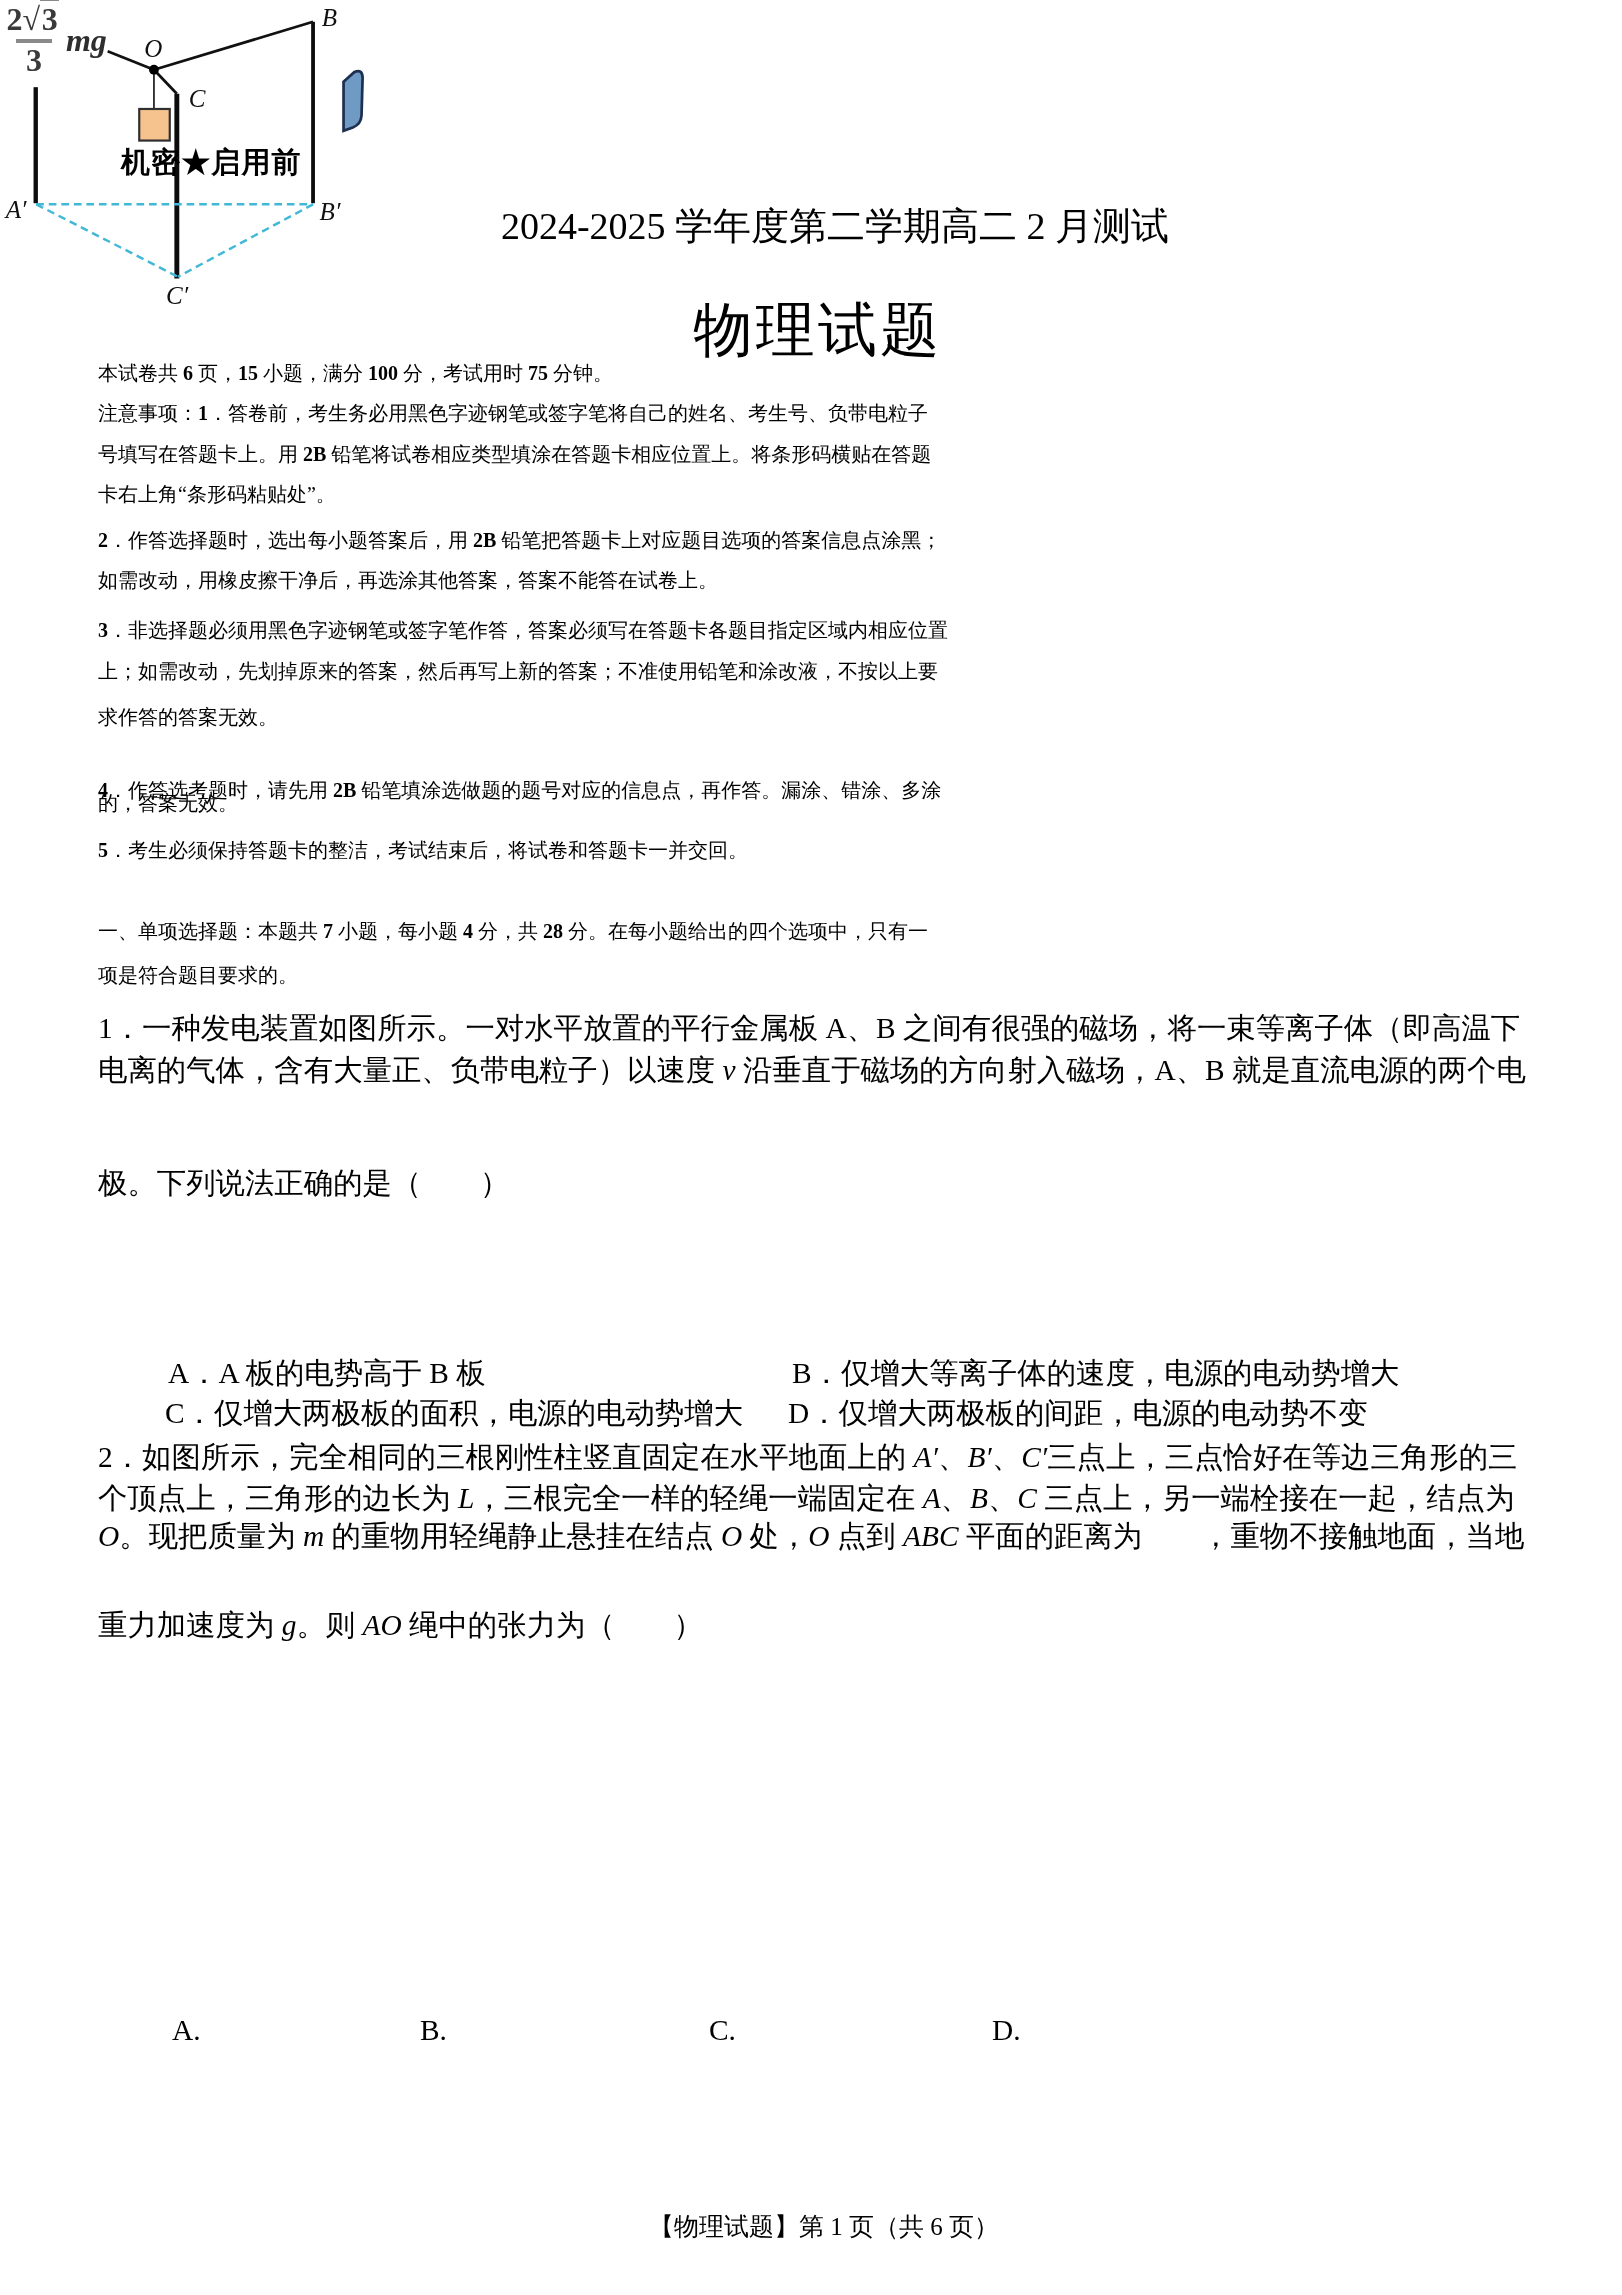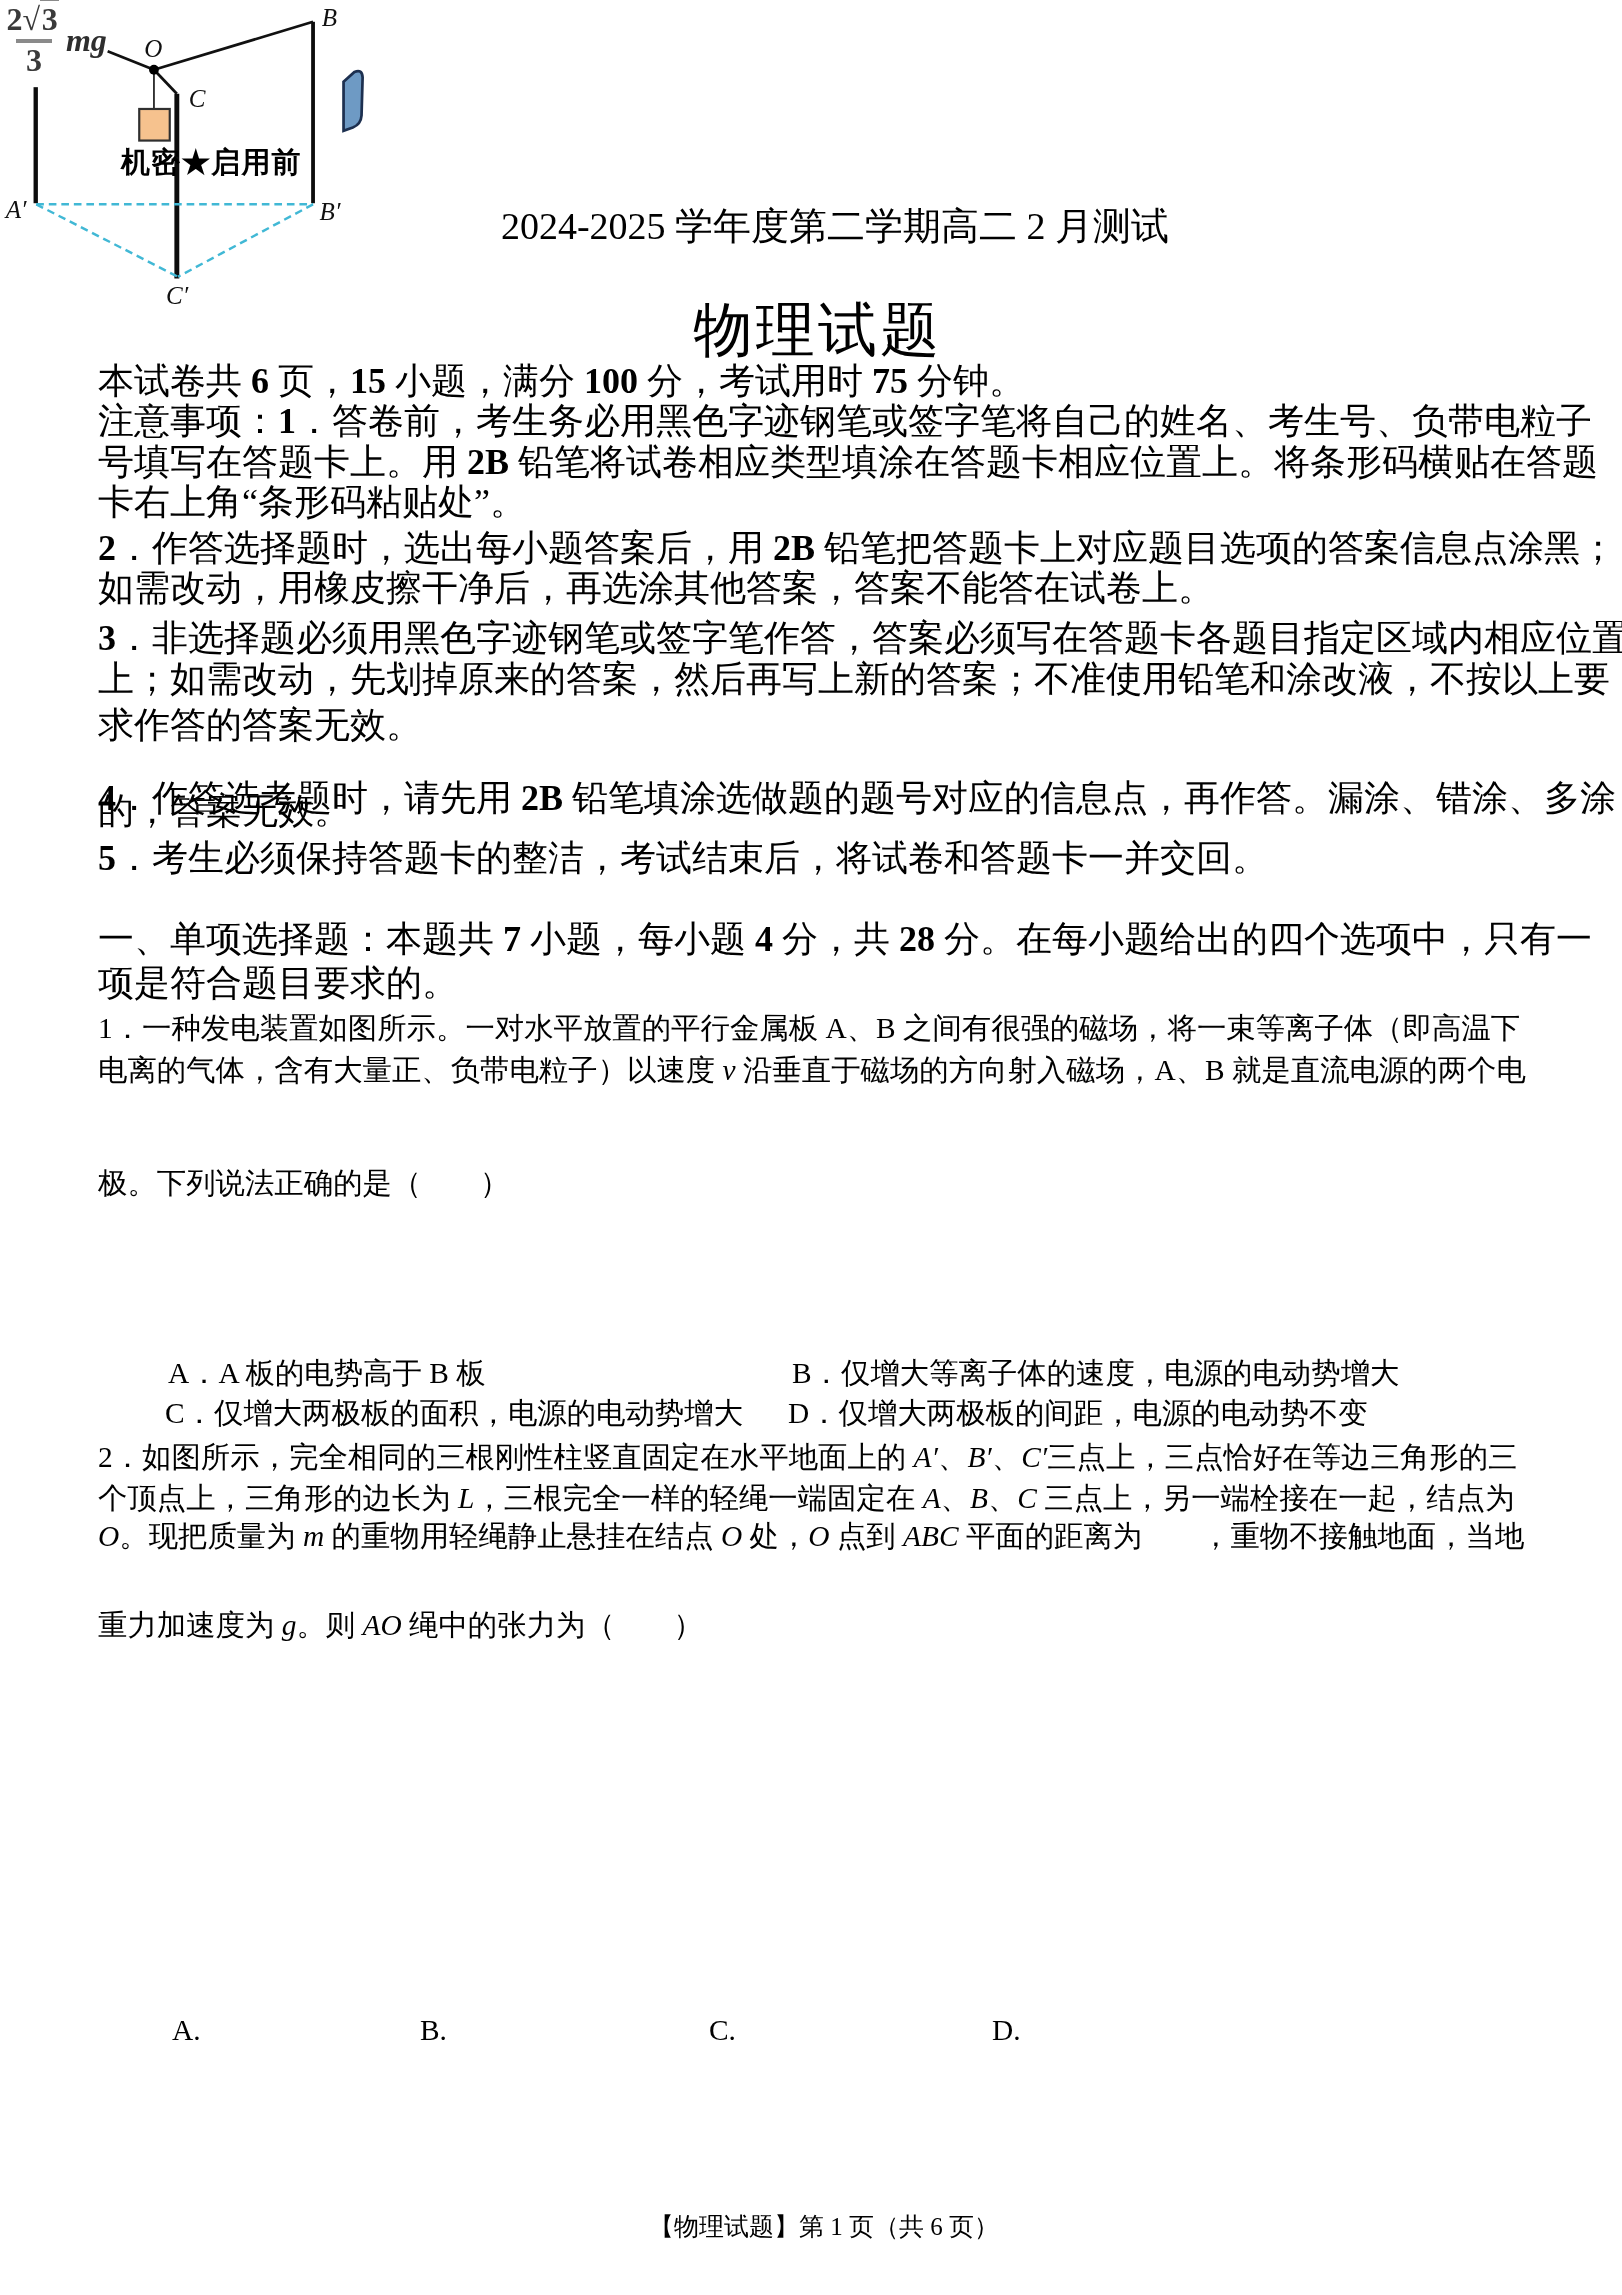--- a/index.html
+++ b/index.html
@@ -3,21 +3,21 @@
 <meta charset="utf-8">
 <style>
   html,body{margin:0;padding:0;}
   body{
     width:1622px;height:2295px;background:#ffffff;position:relative;
     font-family:"Liberation Serif","DejaVu Serif",serif;color:#000;
     overflow:hidden;
   }
   .abs{position:absolute;}
   .line{position:absolute;white-space:pre;line-height:1;}
-  .t58{font-size:36px;}
+  .t58{font-size:20px;}
   .t54{font-size:29.4px;}
   .seg-b{font-weight:bold;}
   .seg-i{font-style:italic;}
   .title{font-size:38px;white-space:nowrap;transform:translateX(-50%);}
   .subtitle{font-size:59px;white-space:nowrap;transform:translateX(-50%);letter-spacing:3.3px;}
   .footer{font-size:25px;white-space:nowrap;transform:translateX(-50%);}
   .stamp{
     position:absolute;left:121px;top:143px;font-size:29px;font-weight:bold;
     letter-spacing:1.1px;white-space:nowrap;z-index:5;
   }

